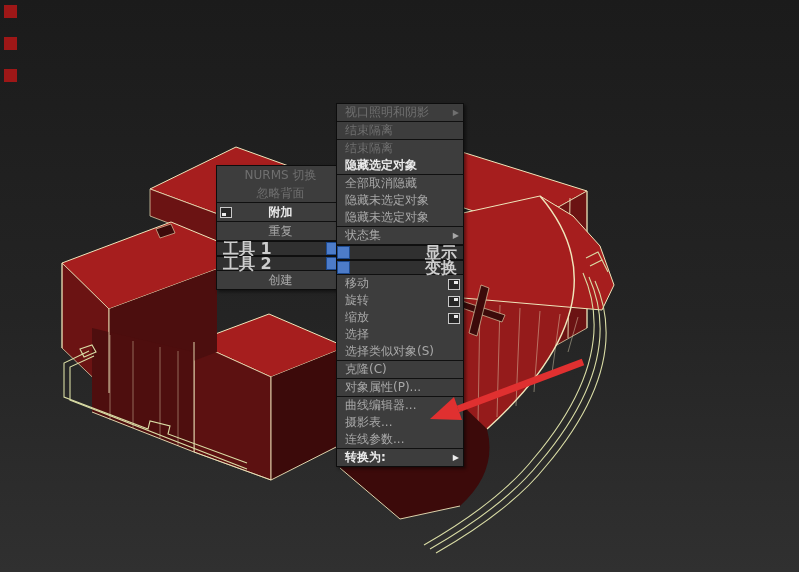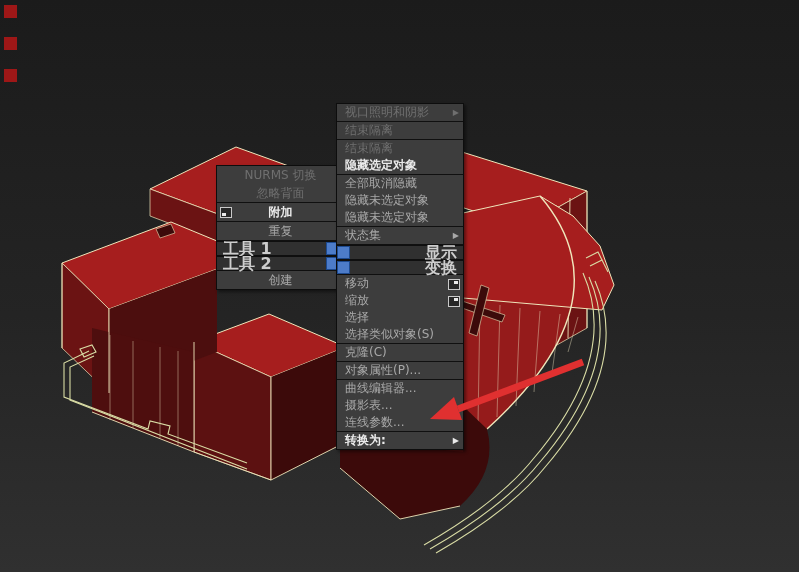--- a/index.html
+++ b/index.html
@@ -141,20 +141,21 @@
       <div class="mi"><span>隐藏未选定对象</span></div>
       <div class="mi"><span>隐藏未选定对象</span></div>
     </div>
     <div class="grp">
       <div class="mi"><span>状态集</span><span class="sub">▶</span></div>
     </div>
     <div class="qtitle"><span class="bluesq"></span><span>显示</span></div>
     <div class="qtitle"><span class="bluesq"></span><span>变换</span></div>
     <div class="grp">
       <div class="mi"><span>移动</span><span class="set-icon"></span></div>
+      <div class="mi"><span>旋转</span><span class="set-icon"></span></div>
       <div class="mi"><span>缩放</span><span class="set-icon"></span></div>
       <div class="mi"><span>选择</span></div>
       <div class="mi"><span>选择类似对象(S)</span></div>
     </div>
     <div class="grp">
       <div class="mi"><span>克隆(C)</span></div>
     </div>
     <div class="grp">
       <div class="mi"><span>对象属性(P)...</span></div>
     </div>

